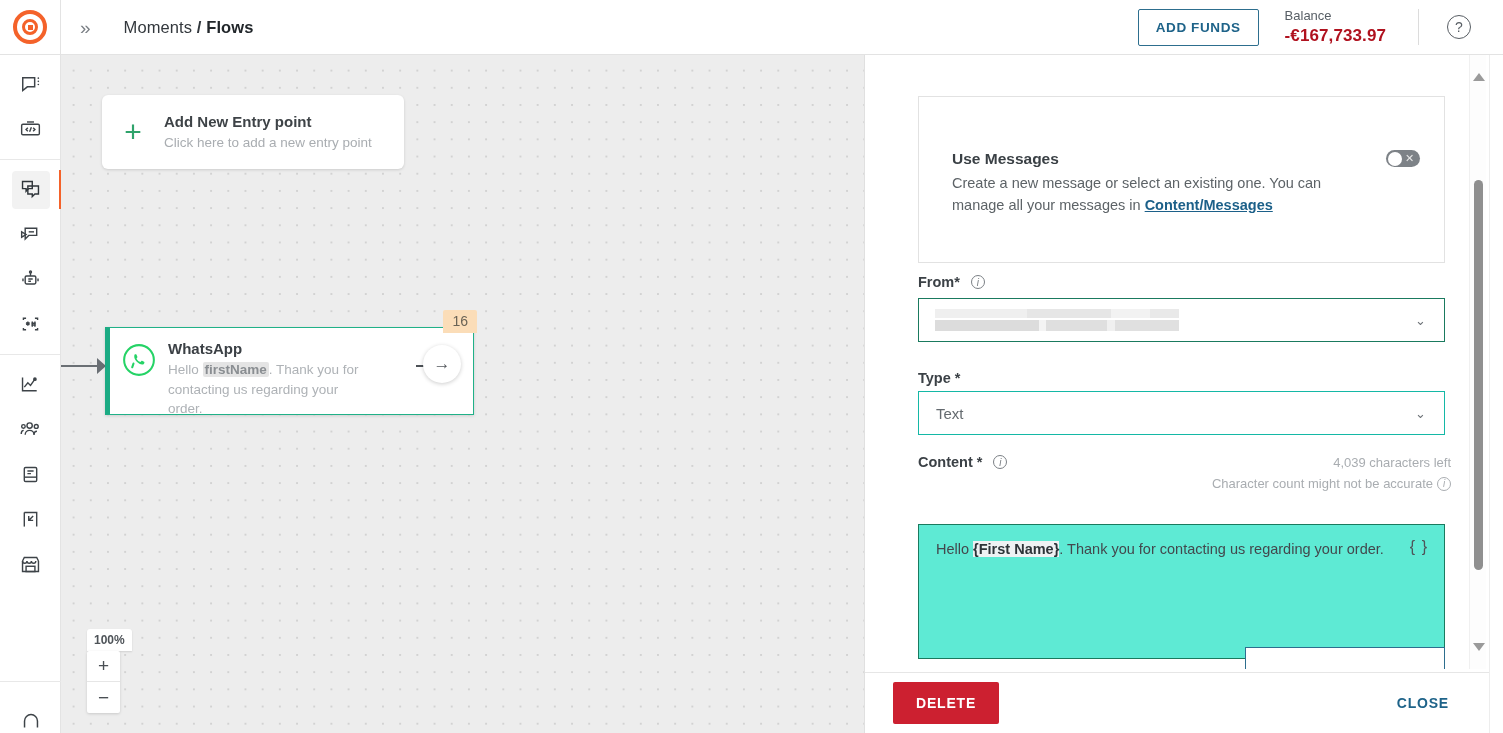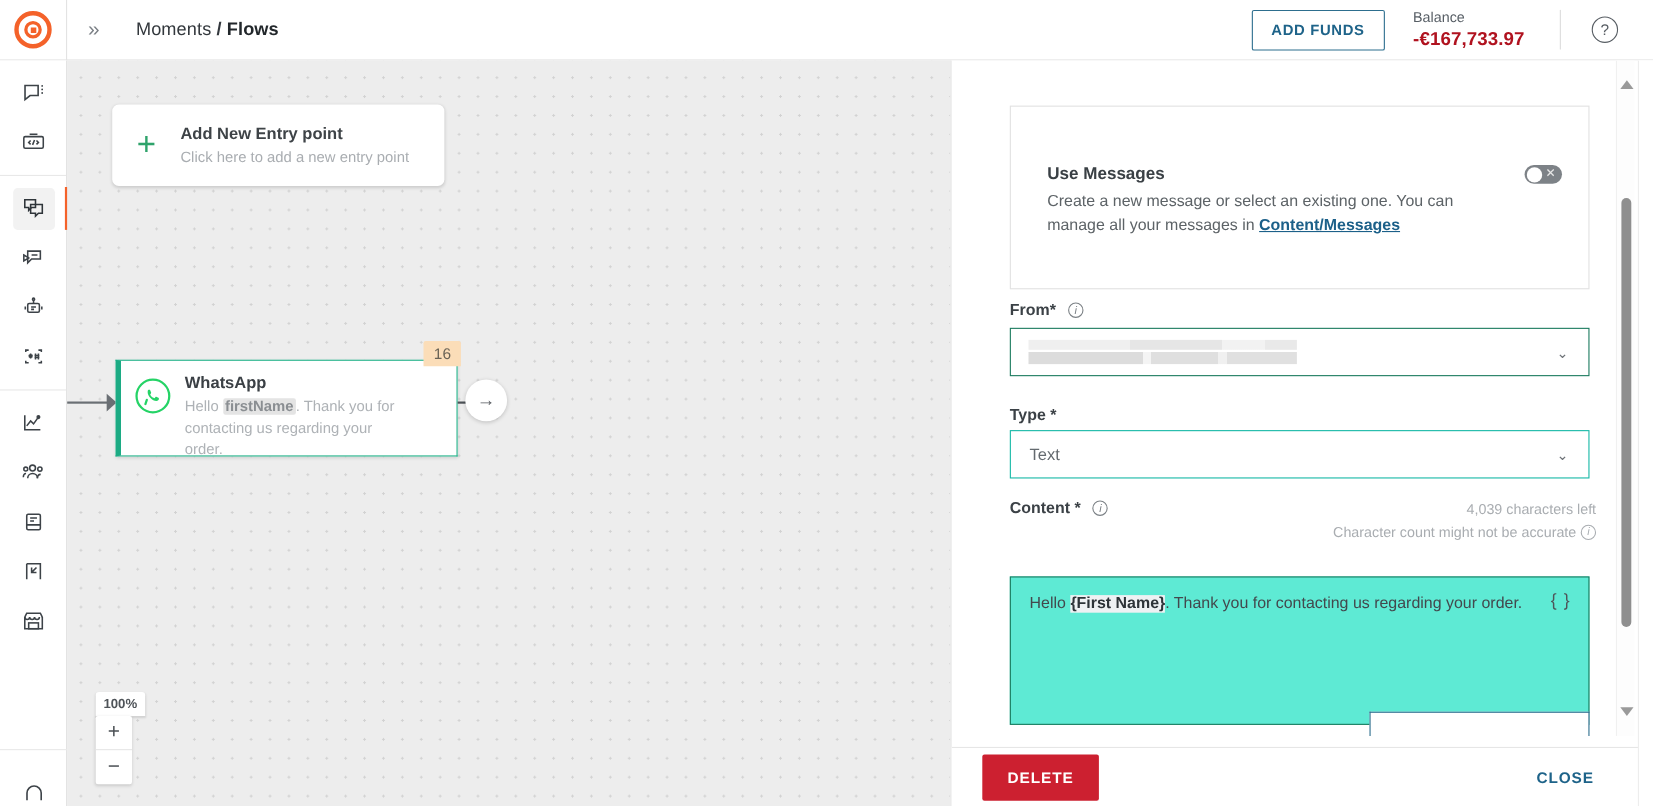--- a/index.html
+++ b/index.html
@@ -103,21 +103,21 @@
   .entry-plus {
     width: 62px; text-align: center; color: #2fa36b; font-size: 30px; font-weight: 300;
     line-height: 1;
   }
   .entry-txt { line-height: 1.35; }
   .entry-title { font-size: 15px; font-weight: bold; color: #3e4347; }
   .entry-sub { font-size: 13.5px; color: #a9adb1; margin-top: 2px; }
 
   
   .node {
-    position: absolute; left: 44px; top: 272px; width: 311px; height: 88px;
+    position: absolute; left: 44px; top: 272px; width: 369px; height: 88px;
     background: #fff; border: 1px solid #20b188; border-left: 5px solid #1cab84;
     box-shadow: 0 1px 3px rgba(0,0,0,.13);
   }
   .node-inner { display: flex; padding: 12px 12px 0 12px; }
   .wa-icon { width: 34px; height: 34px; flex: 0 0 34px; margin-top: 3px; }
   .node-body { margin-left: 12px; }
   .node-title { font-size: 15px; font-weight: bold; color: #3b4045; line-height: 1.2; }
   .node-desc { font-size: 13.5px; color: #aeb2b6; line-height: 1.45; margin-top: 2px; max-width: 200px; }
   .node-desc .ph { background: #e4e4e4; color: #8a8e92; font-weight: bold; padding: 0 2px; border-radius: 2px; }
   .node-badge {
@@ -230,21 +230,21 @@
     position: absolute; right: 16px; top: 13px; font-size: 16px; color: #4f5459; cursor: pointer;
     letter-spacing: 1px;
   }
   .ghost-btn {
     position: absolute; left: 380px; top: 592px; width: 200px; height: 34px;
     border: 1px solid #2d6e8e; border-bottom: none; background: #fff;
   }
 
   
   .panel-footer {
-    position: absolute; left: 0; bottom: 0; width: 639px; height: 54px;
+    position: absolute; left: 0; bottom: 0; width: 639px; height: 61px;
     background: #fff; border-top: 1px solid #e6e6e6;
     display: flex; align-items: center;
   }
   .delete-btn {
     margin-left: 28px; background: #cc2030; color: #fff; border: none;
     font-size: 14px; font-weight: bold; letter-spacing: .8px;
     padding: 13px 23px; border-radius: 2px; cursor: pointer;
     font-family: "Liberation Sans", sans-serif;
   }
   .close-btn {

